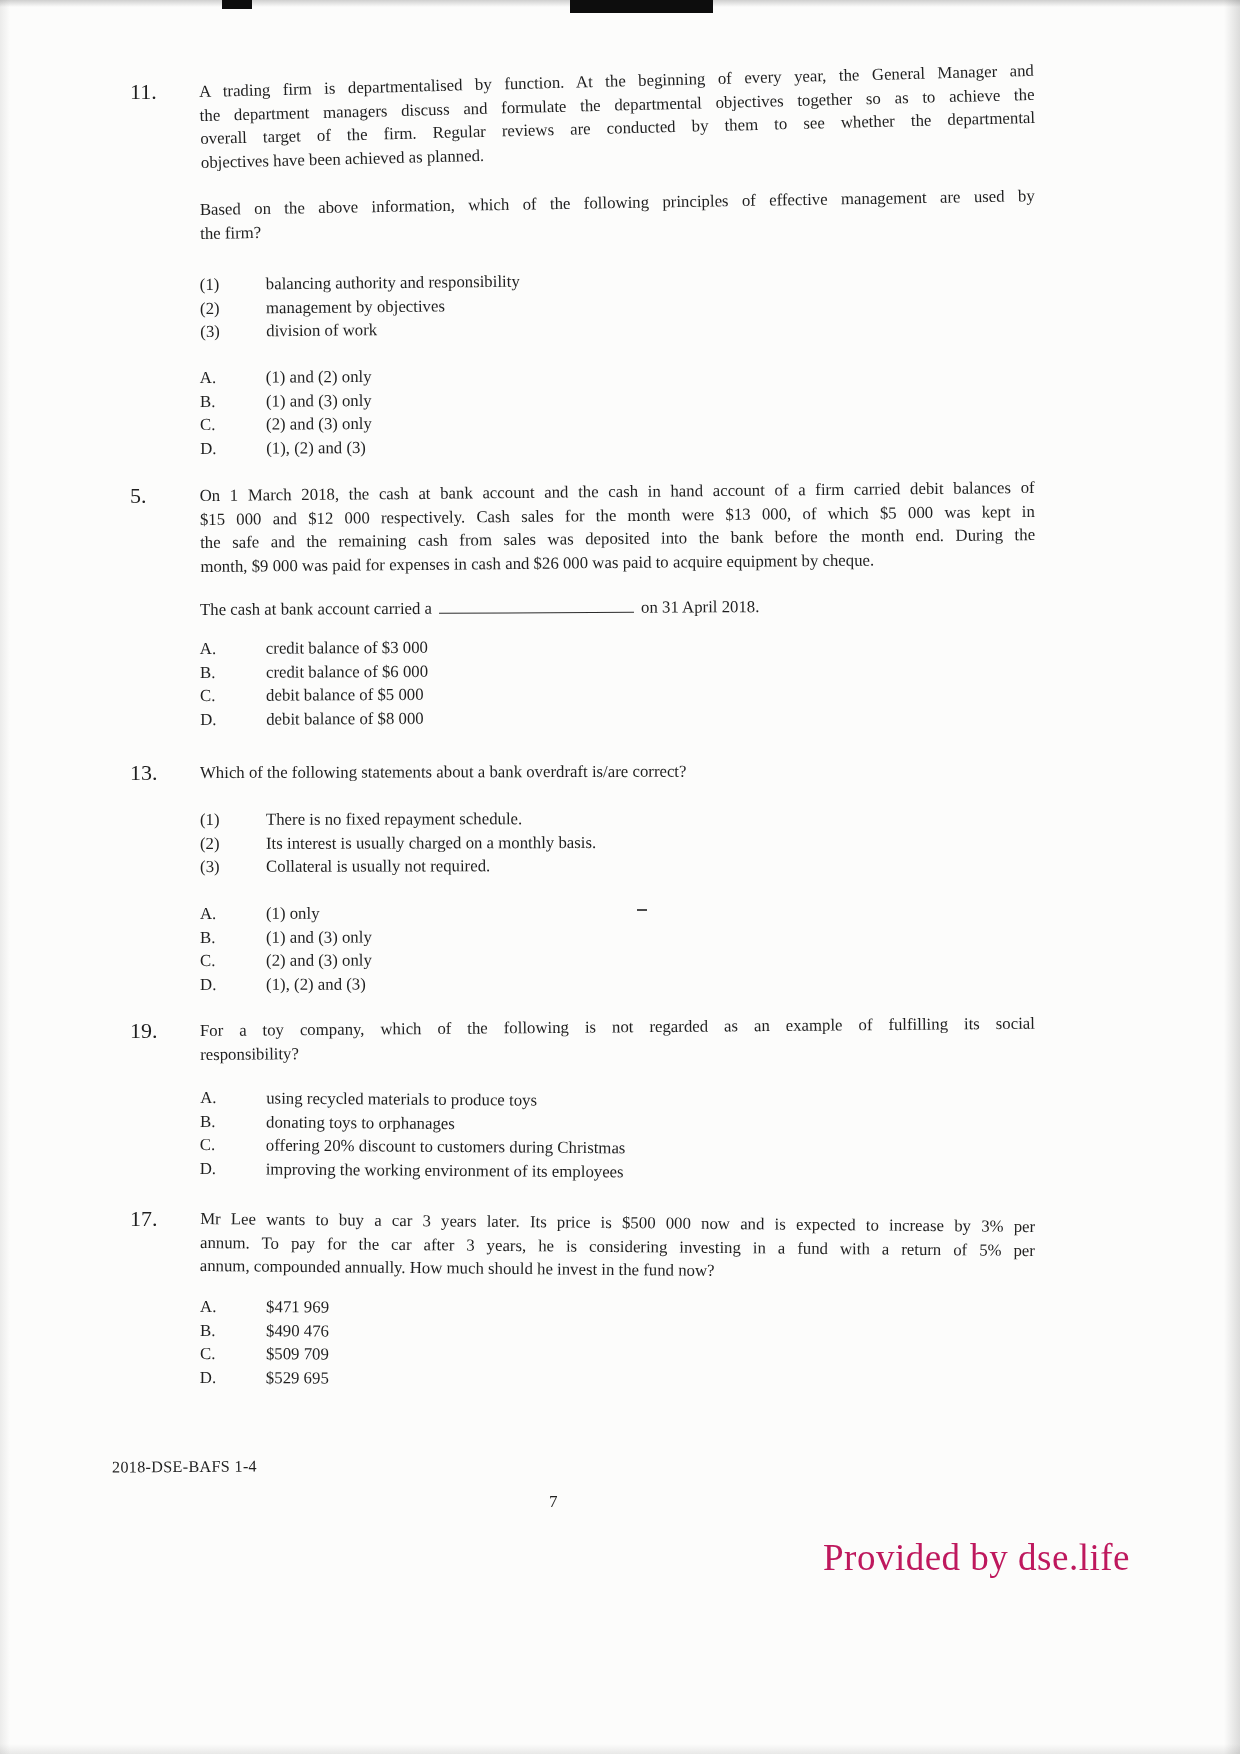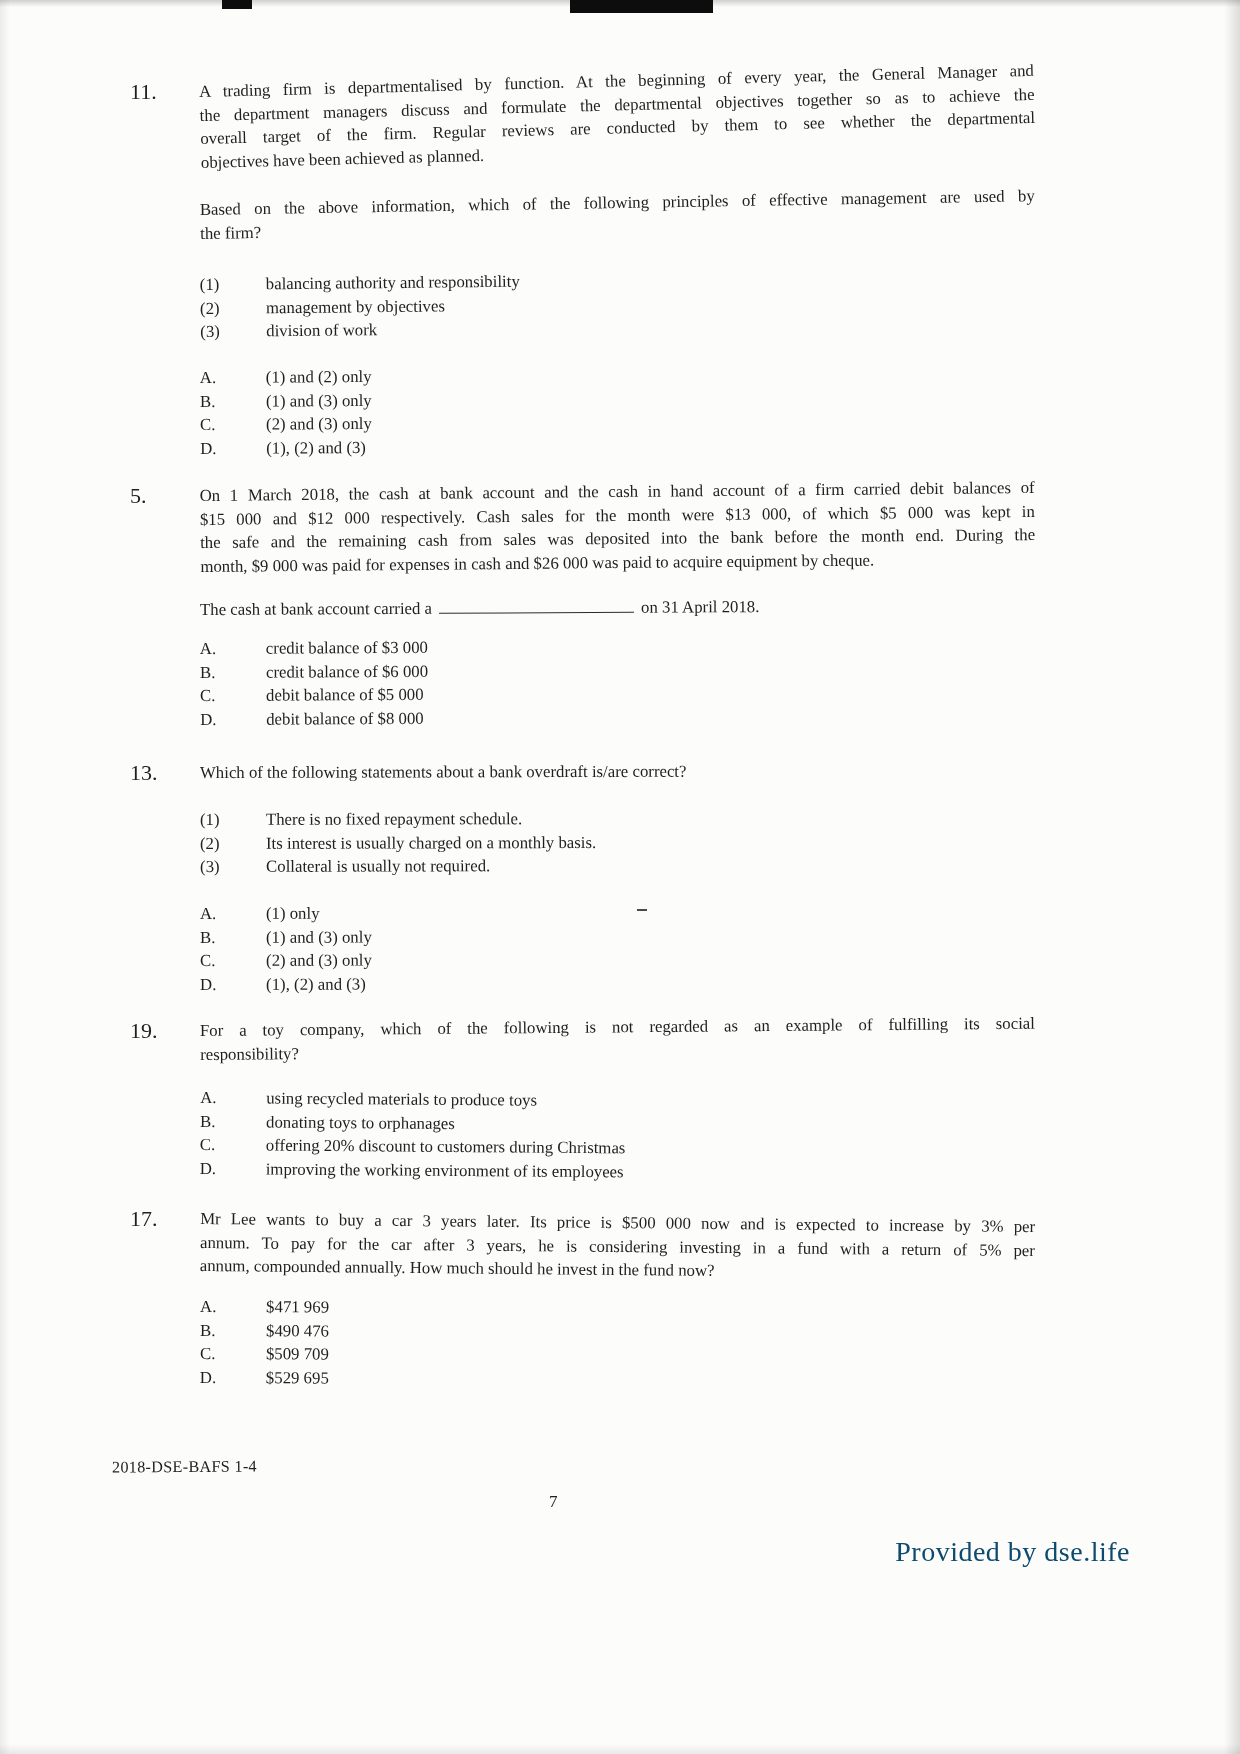--- a/index.html
+++ b/index.html
@@ -51,22 +51,22 @@
   .rA{transform:rotate(-1.45deg)} .rB{transform:rotate(-0.95deg)}
   .rC{transform:rotate(-0.6deg)}  .rD{transform:rotate(-0.35deg)}
   .rE{transform:rotate(-0.55deg)} .rF{transform:rotate(-0.3deg)}
   .rG{transform:rotate(-0.15deg)} .rH{transform:rotate(-0.5deg)}
   .rI{transform:rotate(0.45deg)}  .rJ{transform:rotate(0.55deg)}
   .rK{transform:rotate(0.2deg)}
 
   .footer-code { position:absolute; left:112px; top:1458px; font-size:16.2px;
                  letter-spacing:.3px; transform:rotate(-0.4deg); }
   .page-number { position:absolute; left:549px; top:1492px; font-size:17px; }
-  .watermark   { position:absolute; right:110px; top:1536px; font-size:28px;
-                 color:#0c4a6e; text-decoration:none; letter-spacing:.5px; cursor:pointer; }
+  .watermark   { position:absolute; right:110px; top:1536px; font-size:37px;
+                 color:#be185d; text-decoration:none; letter-spacing:.5px; cursor:pointer; }
 </style>
 </head>
 <body>
 
 <div class="page">
   <div class="edge-top"></div>
   <div class="edge-right"></div>
   <div class="edge-bottom"></div>
   <div class="edge-left"></div>
   <div class="bar1"></div>

